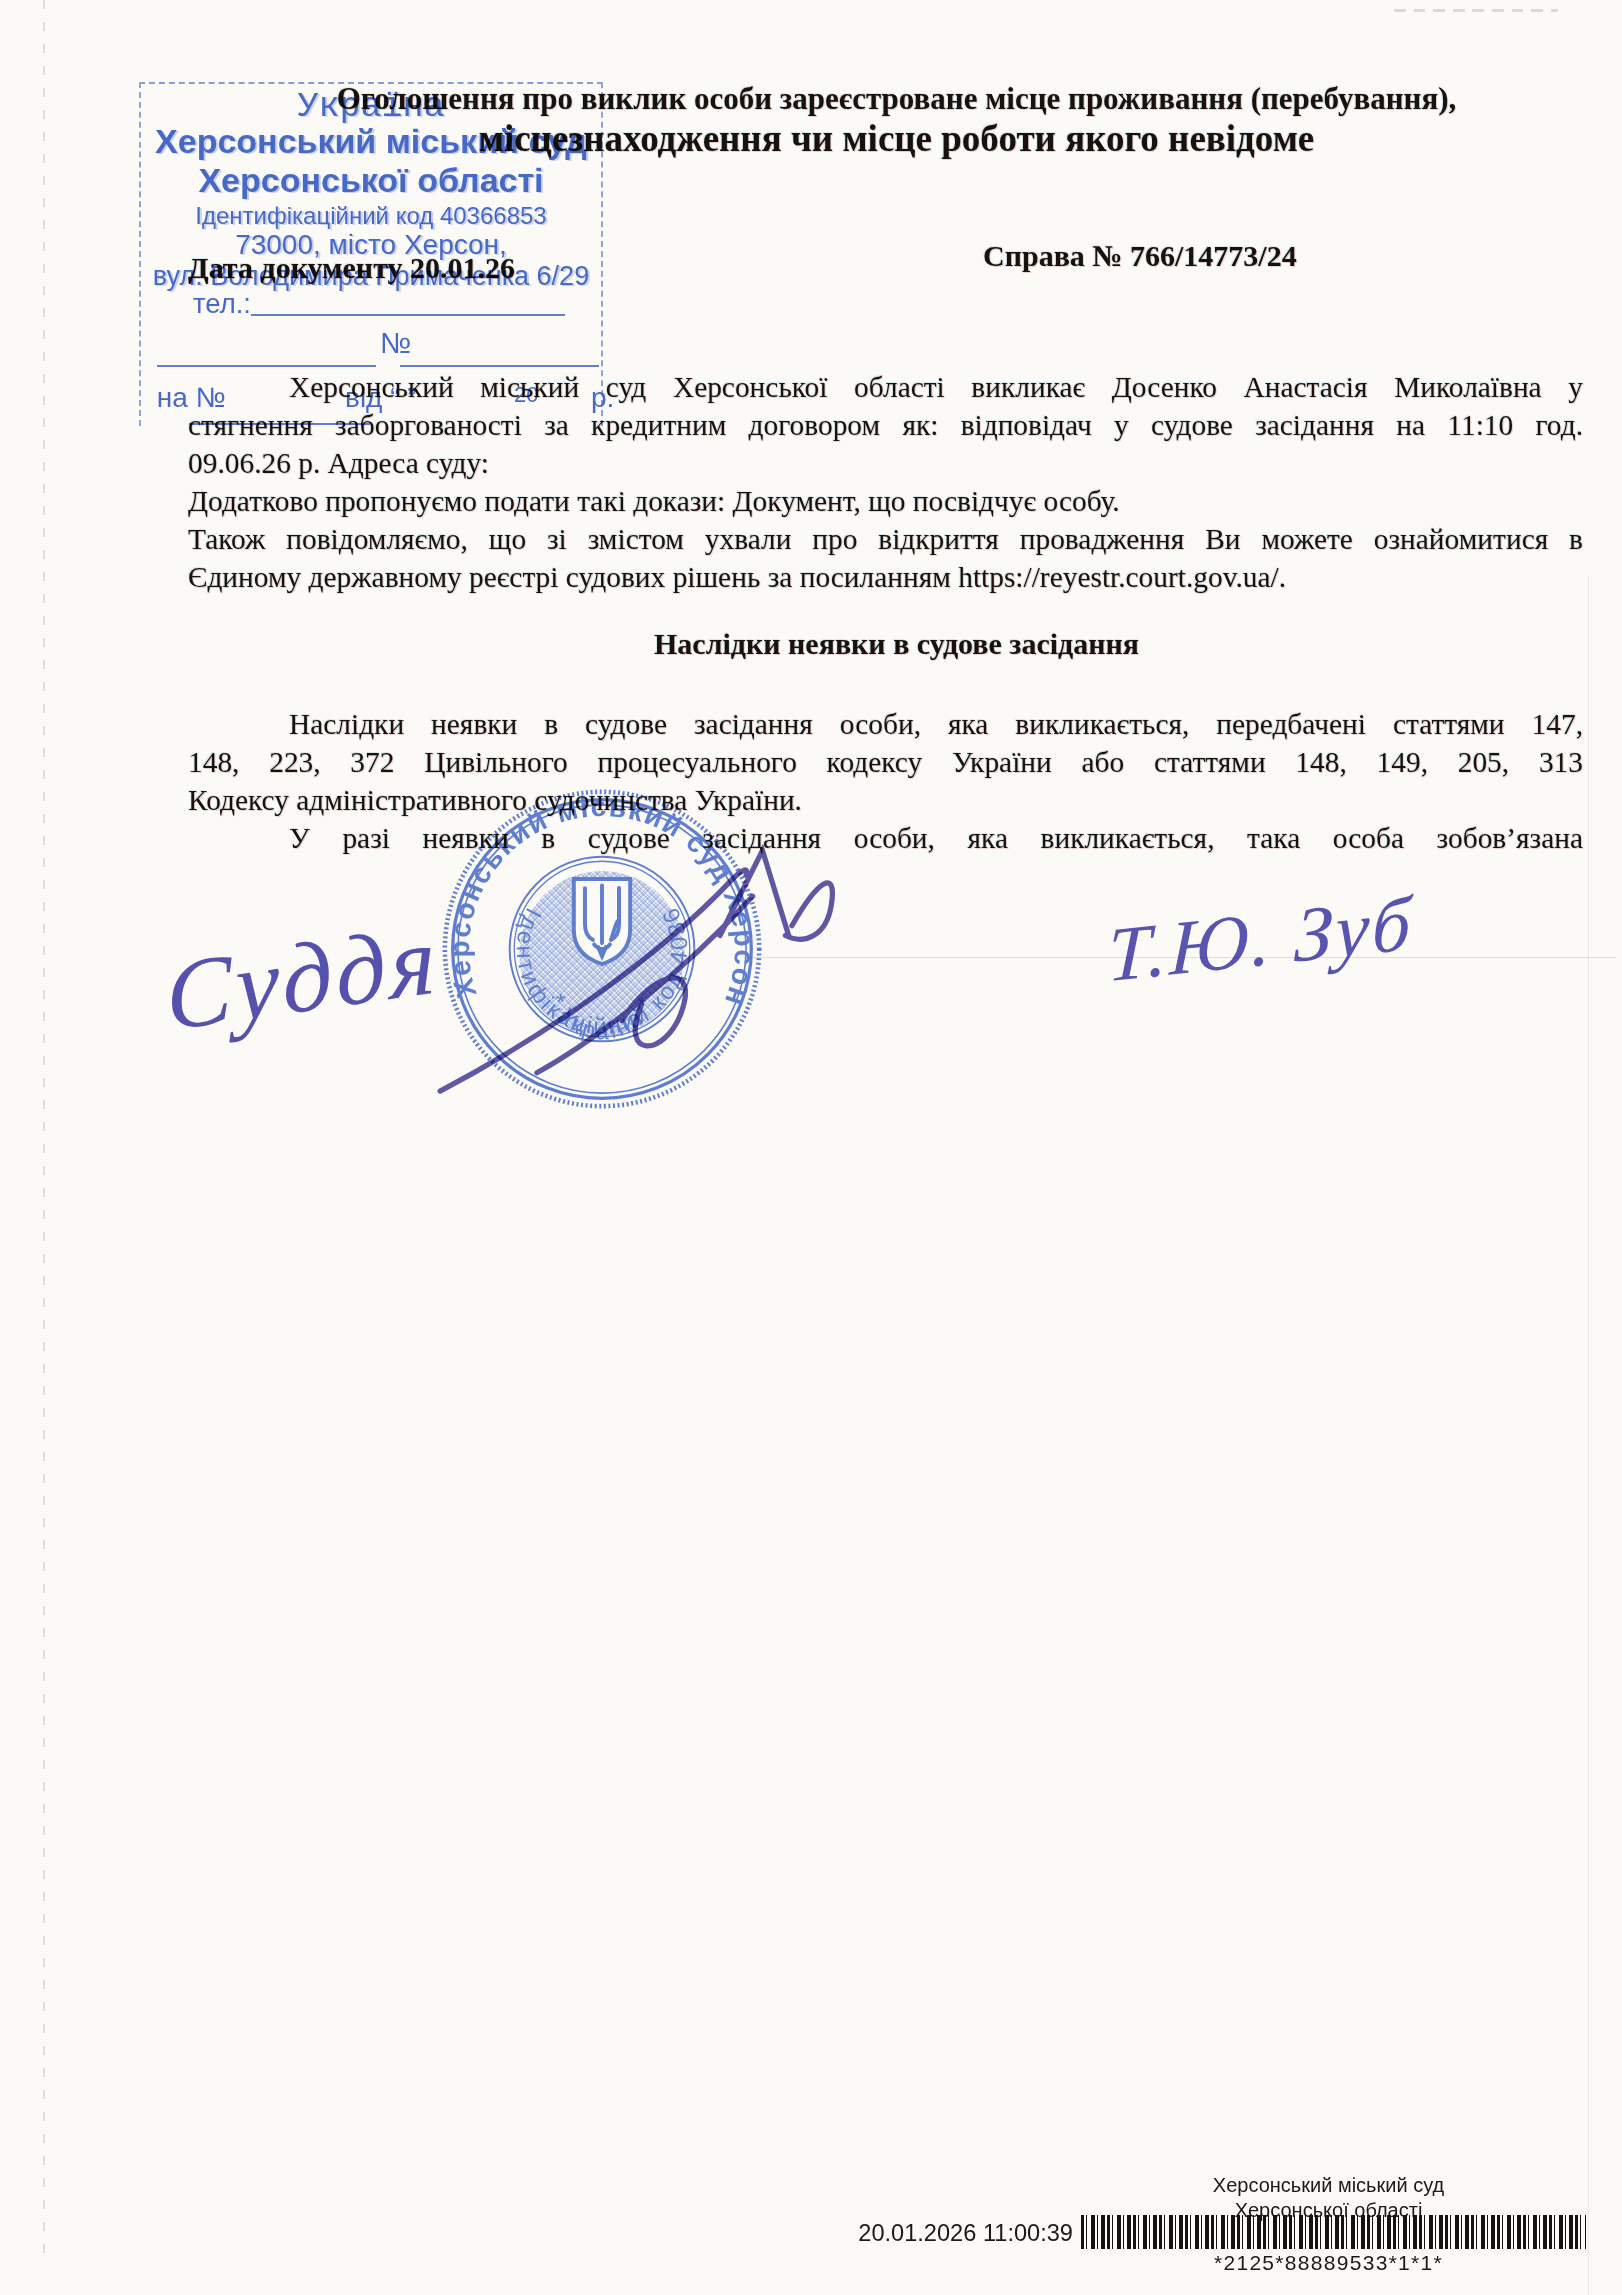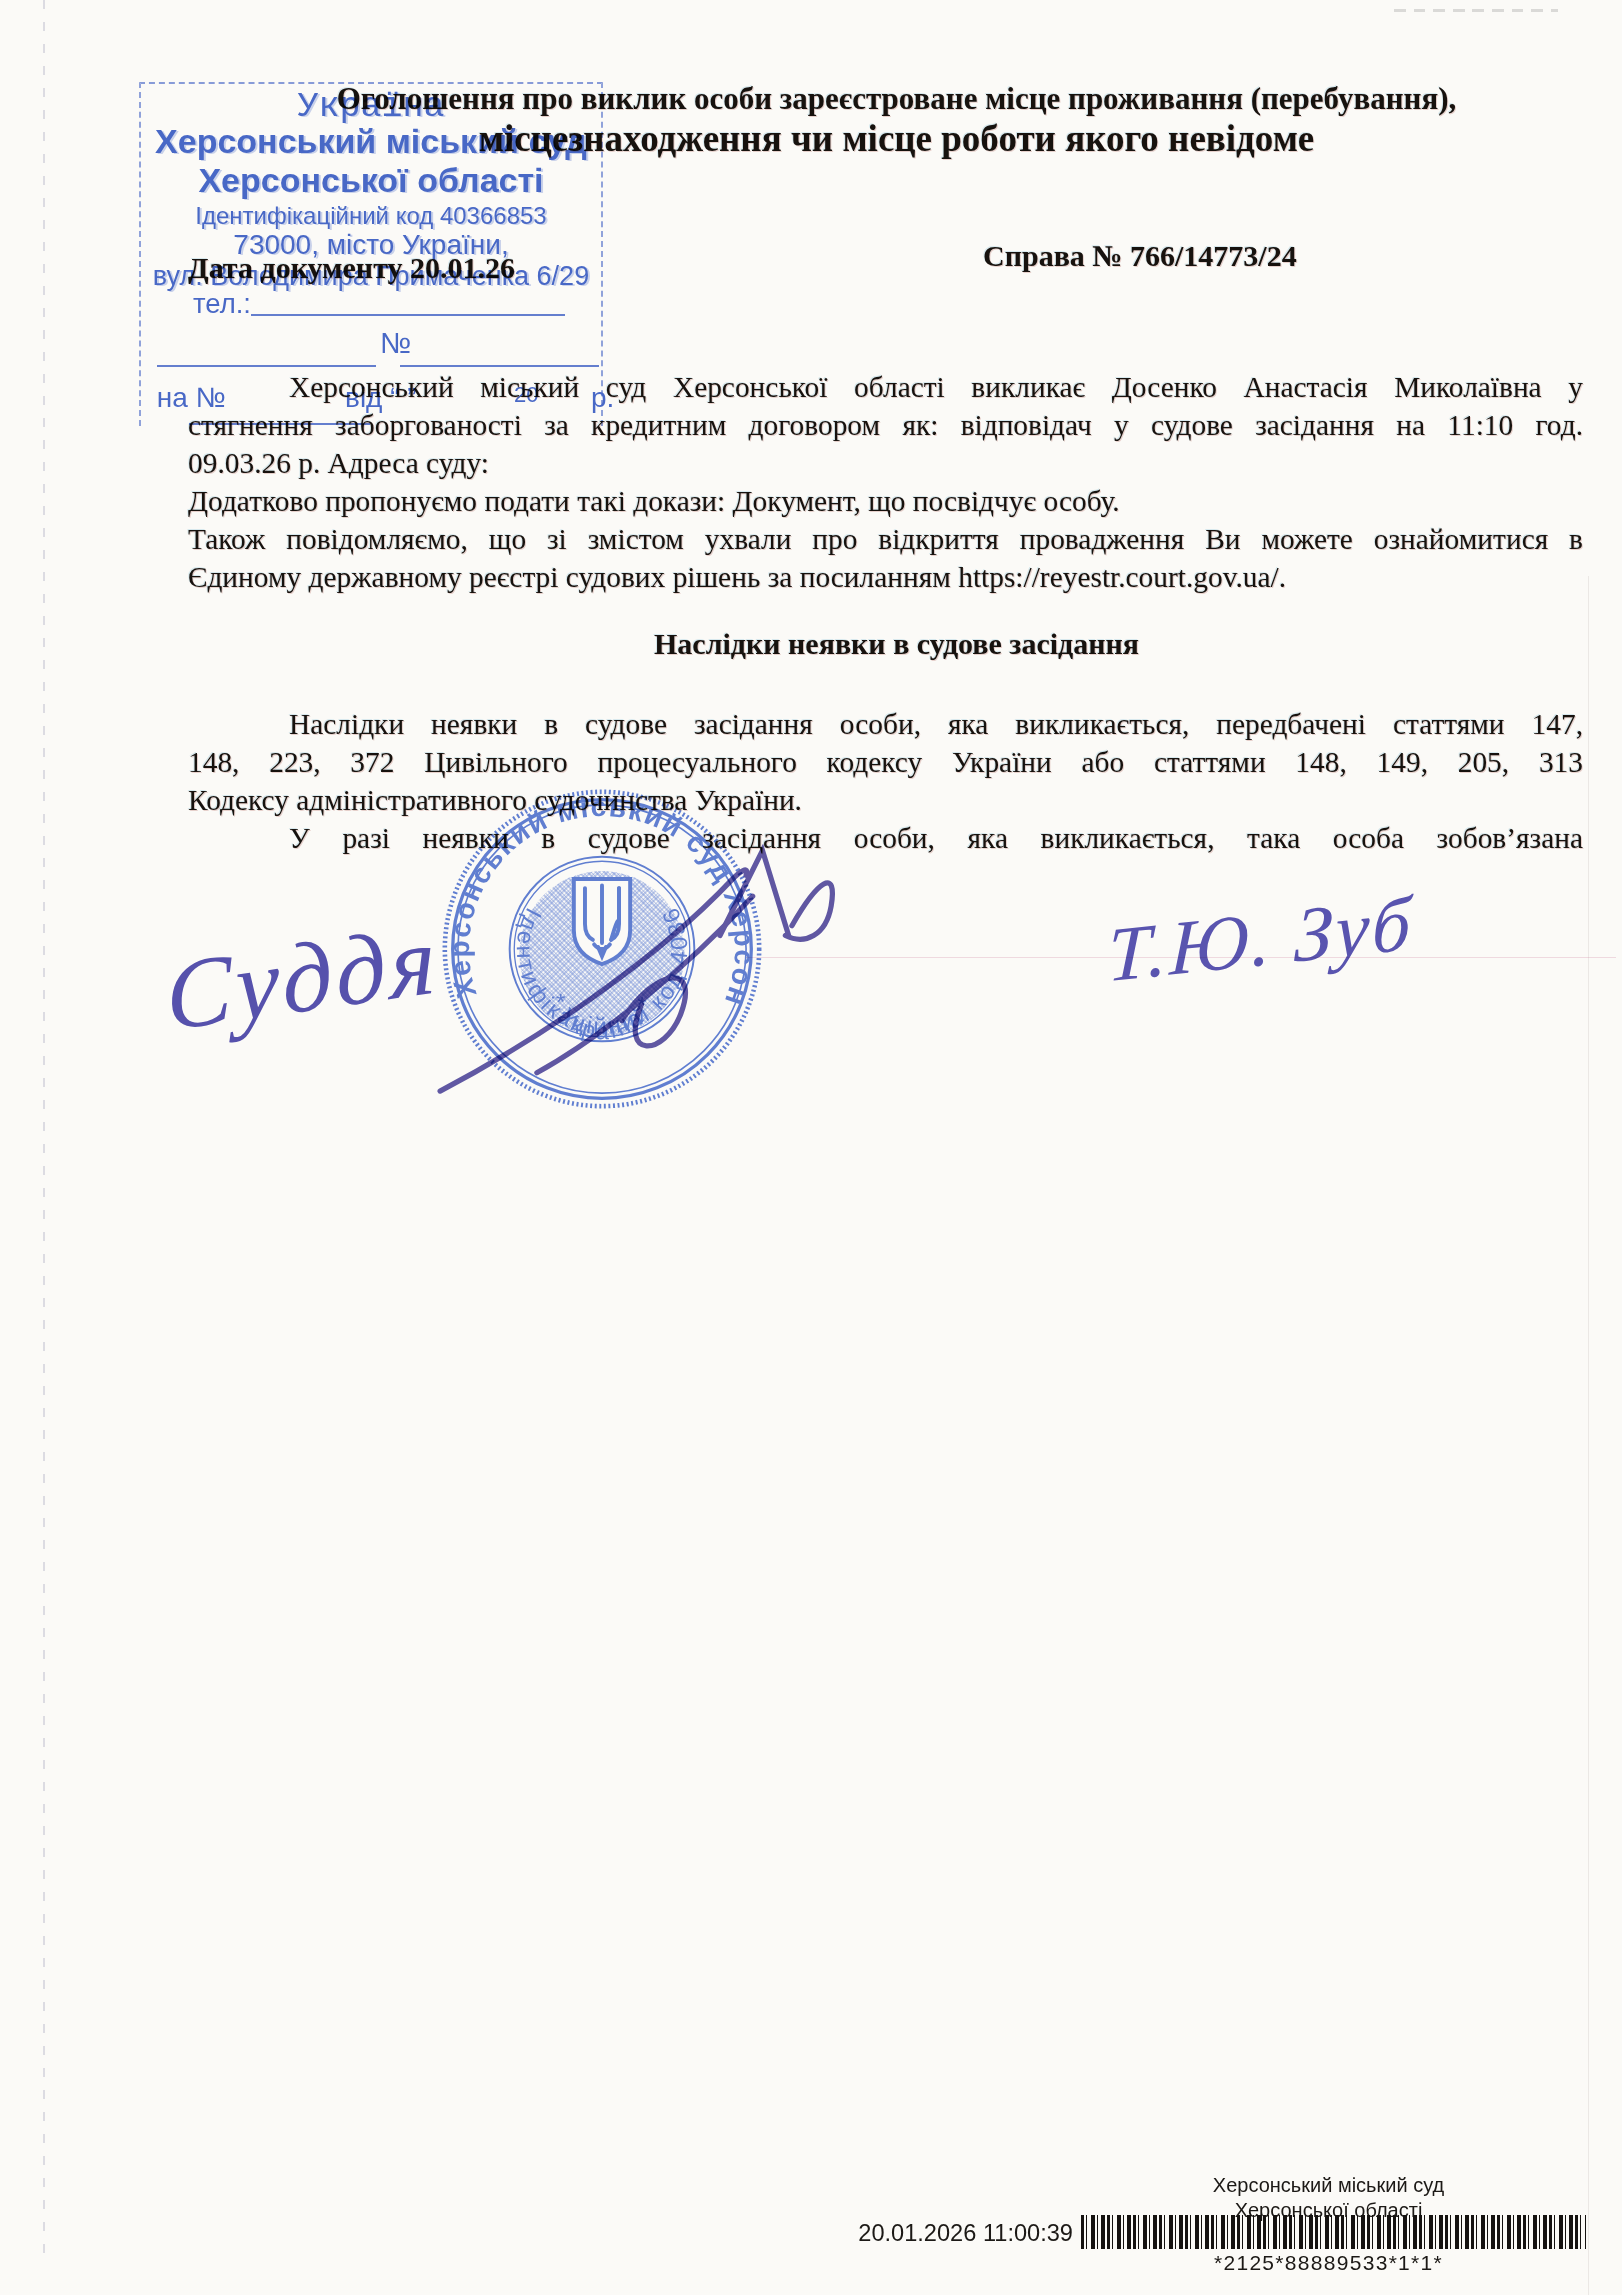--- a/index.html
+++ b/index.html
@@ -50,41 +50,41 @@
 
 <div class="abs doc-col ink bold center" style="top:80px;font-size:31px;line-height:38px;z-index:3">Оголошення про виклик особи зареєстроване місце проживання (перебування),</div>
 <div class="abs doc-col ink bold center" style="top:120px;font-size:37px;line-height:38px;z-index:3">місцезнаходження чи місце роботи якого невідоме</div>
 
 <div class="abs ink bold" style="left:166px;top:251px;font-size:30px;z-index:3">Дата документу 20.01.26</div>
 <div class="abs ink bold" style="left:961px;top:239px;font-size:30px;z-index:3">Справа № 766/14773/24</div>
 
 <div class="abs doc-col" style="top:368px;z-index:3">
   <div class="line jline indent ink">Херсонський міський суд Херсонської області викликає Досенко Анастасія Миколаївна у</div>
   <div class="line jline ink">стягнення заборгованості за кредитним договором як: відповідач у судове засідання на 11:10 год.</div>
-  <div class="line ink">09.03.26 р. Адреса суду:</div>
+  <div class="line ink">09.06.26 р. Адреса суду:</div>
   <div class="line ink">Додатково пропонуємо подати такі докази: Документ, що посвідчує особу.</div>
   <div class="line jline ink">Також повідомляємо, що зі змістом ухвали про відкриття провадження Ви можете ознайомитися в</div>
   <div class="line ink">Єдиному державному реєстрі судових рішень за посиланням https://reyestr.court.gov.ua/.</div>
 </div>
 
 <div class="abs doc-col ink bold center" style="top:627px;font-size:30px;z-index:3">Наслідки неявки в судове засідання</div>
 
 <div class="abs doc-col" style="top:705px;z-index:3">
   <div class="line jline indent ink">Наслідки неявки в судове засідання особи, яка викликається, передбачені статтями 147,</div>
   <div class="line jline ink">148, 223, 372 Цивільного процесуального кодексу України або статтями 148, 149, 205, 313</div>
   <div class="line ink">Кодексу адміністративного судочинства України.</div>
   <div class="line jline indent ink">У разі неявки в судове засідання особи, яка викликається, така особа зобов’язана</div>
 </div>
 
 <div class="abs corner-stamp">
   <div class="cs-row" style="top:2.6px;font-size:35px;font-family:Liberation Mono, monospace;">Україна</div>
   <div class="cs-row" style="top:38px;font-size:34px;font-weight:700;">Херсонський міський суд</div>
   <div class="cs-row" style="top:77px;font-size:34px;font-weight:700;">Херсонської області</div>
   <div class="cs-row" style="top:118px;font-size:24px;">Ідентифікаційний код 40366853</div>
-  <div class="cs-row" style="top:145px;font-size:28px;">73000, місто України,</div>
+  <div class="cs-row" style="top:145px;font-size:28px;">73000, місто Херсон,</div>
   <div class="cs-row" style="top:177px;font-size:27px;">вул. Володимира Примаченка 6/29</div>
   <div class="abs" style="left:52px;top:204px;font-size:27.5px;">тел.:</div>
   <div class="cs-line" style="left:110px;top:230px;width:314px;"></div>
   <div class="abs" style="left:239px;top:243px;font-size:29px;">№</div>
   <div class="cs-line" style="left:15.7px;top:281px;width:219px;"></div>
   <div class="cs-line" style="left:259px;top:281px;width:199px;"></div>
   <div class="abs" style="left:15.7px;top:298px;font-size:28px;">на №</div>
   <div class="abs" style="left:204px;top:298px;font-size:28px;">від “      ”</div>
   <div class="abs" style="left:373px;top:298px;font-size:22px;">20</div>
   <div class="abs" style="left:450px;top:298px;font-size:28px;">р.</div>

